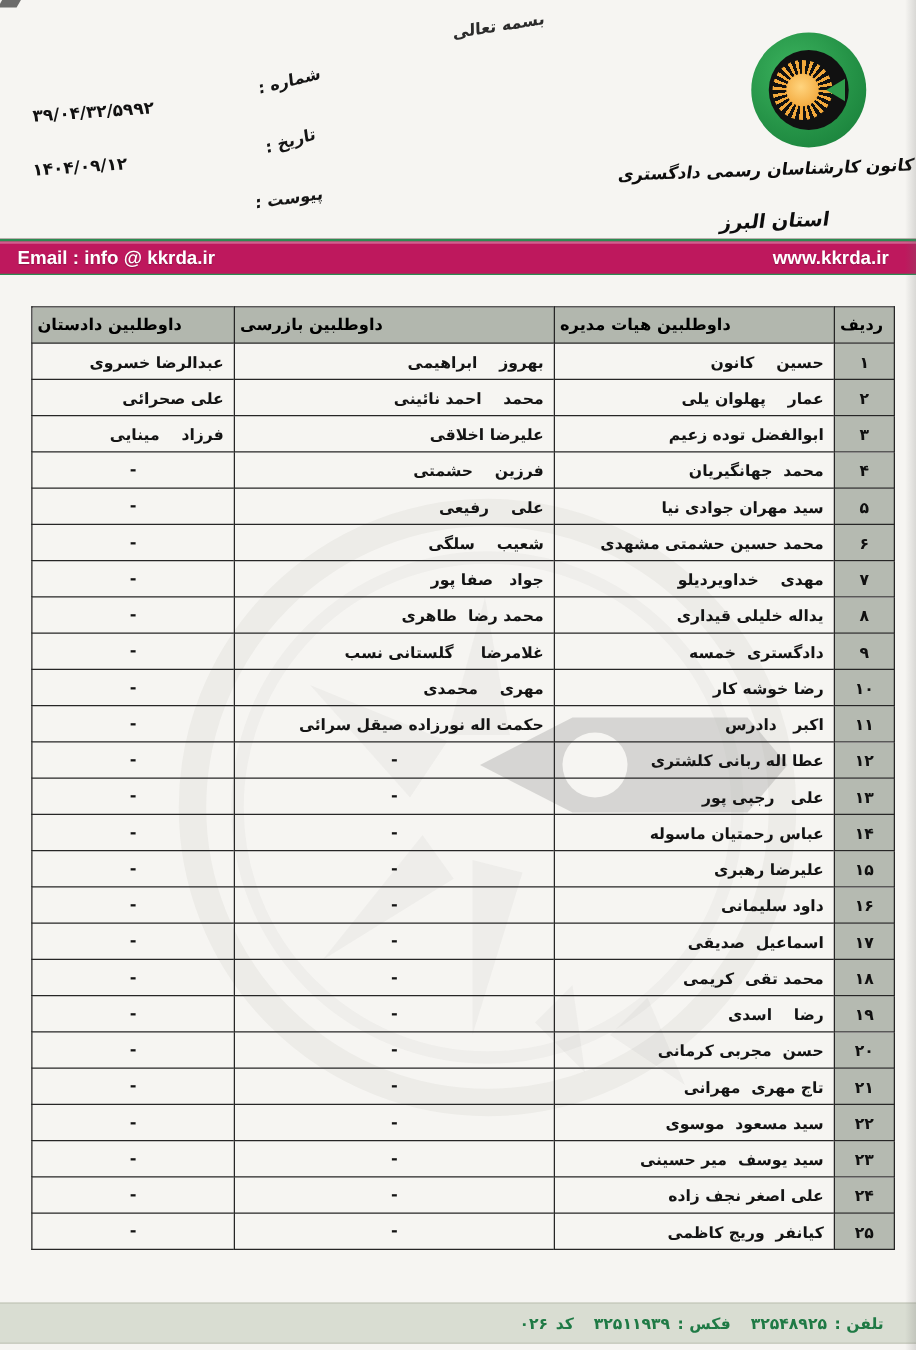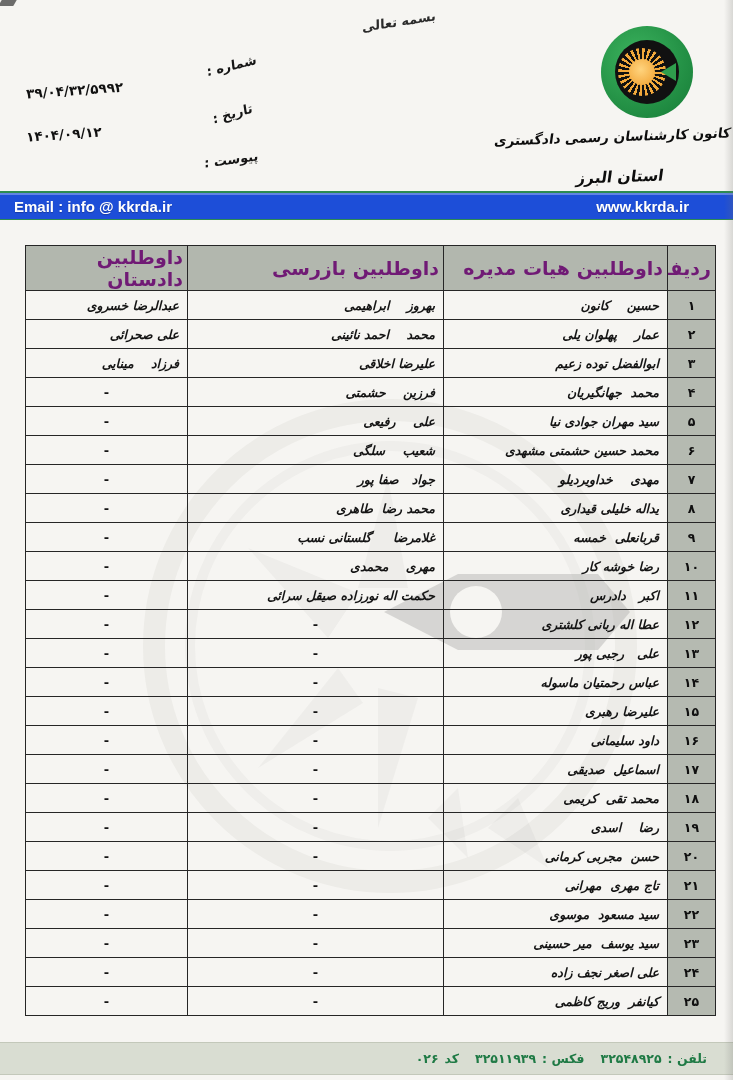--- a/index.html
+++ b/index.html
@@ -49,44 +49,44 @@
   .lbl-number{left:206px; top:58px; transform:rotate(-14deg) skewX(-8deg);}
   .lbl-date{left:212px; top:106px; transform:rotate(-16deg) skewX(-8deg);}
   .lbl-attachment{left:204px; top:152px; transform:rotate(-8deg) skewX(-8deg);}
   .meta-value{position:absolute; font-size:13.5px; font-weight:bold; color:#111; white-space:nowrap; letter-spacing:.5px;}
   .val-number{left:26px; top:82px; transform:rotate(-4deg);}
   .val-date{left:26px; top:126px; transform:rotate(-4deg);}
 
   
   .contact-bar{
     position:absolute; left:0; top:191px; width:733px; height:29px;
-    background:#1d4ed8; border-top:2px solid #2c8b52; border-bottom:1px solid #2c8b52;
+    background:#be185d; border-top:2px solid #2c8b52; border-bottom:1px solid #2c8b52;
     box-shadow:inset 0 2px 0 rgba(255,255,255,.30);
     display:flex; align-items:center; justify-content:space-between;
-    padding:0 44px 0 14px; box-sizing:border-box;
+    padding:0 22px 0 14px; box-sizing:border-box;
   }
   .contact-bar span{
     color:#fff; font-weight:bold; font-size:15px;
     font-family:"Liberation Sans", sans-serif;
     text-shadow:0 1px 1px rgba(0,0,0,.25);
   }
 
   
   .watermark{position:absolute; left:128px; top:388px; pointer-events:none;}
 
   
   .table-wrap{position:absolute; left:25px; top:245px; width:690px;}
   table.roster{border-collapse:collapse; table-layout:fixed; width:690px; direction:rtl;}
   table.roster th, table.roster td{border:1.4px solid #262626; overflow:hidden;}
   table.roster th{
-    height:28px; background:#b2b7ae; font-size:19px; font-weight:bold; color:#701a75;
-    text-align:right; padding:0 4px;
+    height:28px; background:#b2b7ae; font-size:13px; font-weight:bold; color:#000000;
+    text-align:left; padding:0 4px;
   }
   td.no{height:26px; background:#b5bab1; text-align:center; font-weight:bold; font-size:12.5px; color:#101010;}
-  td.name{height:26px; text-align:right; padding:0 8px 0 2px; font-weight:bold; font-size:12.5px; white-space:pre; color:#141414;font-style:italic;}
+  td.name{height:26px; text-align:right; padding:0 8px 0 2px; font-weight:bold; font-size:12.5px; white-space:pre; color:#141414;}
   td.dash{height:26px; text-align:center; font-weight:bold; font-size:13px; color:#141414;}
 
   
   .footer-bar{
     position:absolute; left:0; top:1042px; width:733px; height:33px;
     background:#d9ddd2; border-top:1px solid #c3c8ba; border-bottom:1px solid #c3c8ba;
     display:flex; direction:rtl; align-items:center; gap:16px;
     padding:0 26px 0 16px; box-sizing:border-box;
     color:#1f7a45; font-weight:bold; font-size:12.5px; white-space:nowrap;
   }
@@ -201,21 +201,21 @@
             <td class="dash">-</td>
           </tr>
           <tr>
             <td class="no">۸</td>
             <td class="name">یداله خلیلی قیداری</td>
             <td class="name">محمد رضا  طاهری</td>
             <td class="dash">-</td>
           </tr>
           <tr>
             <td class="no">۹</td>
-            <td class="name">قربانعلی  خمسه</td>
+            <td class="name">دادگستری  خمسه</td>
             <td class="name">غلامرضا     گلستانی نسب</td>
             <td class="dash">-</td>
           </tr>
           <tr>
             <td class="no">۱۰</td>
             <td class="name">رضا خوشه کار</td>
             <td class="name">مهری    محمدی</td>
             <td class="dash">-</td>
           </tr>
           <tr>

